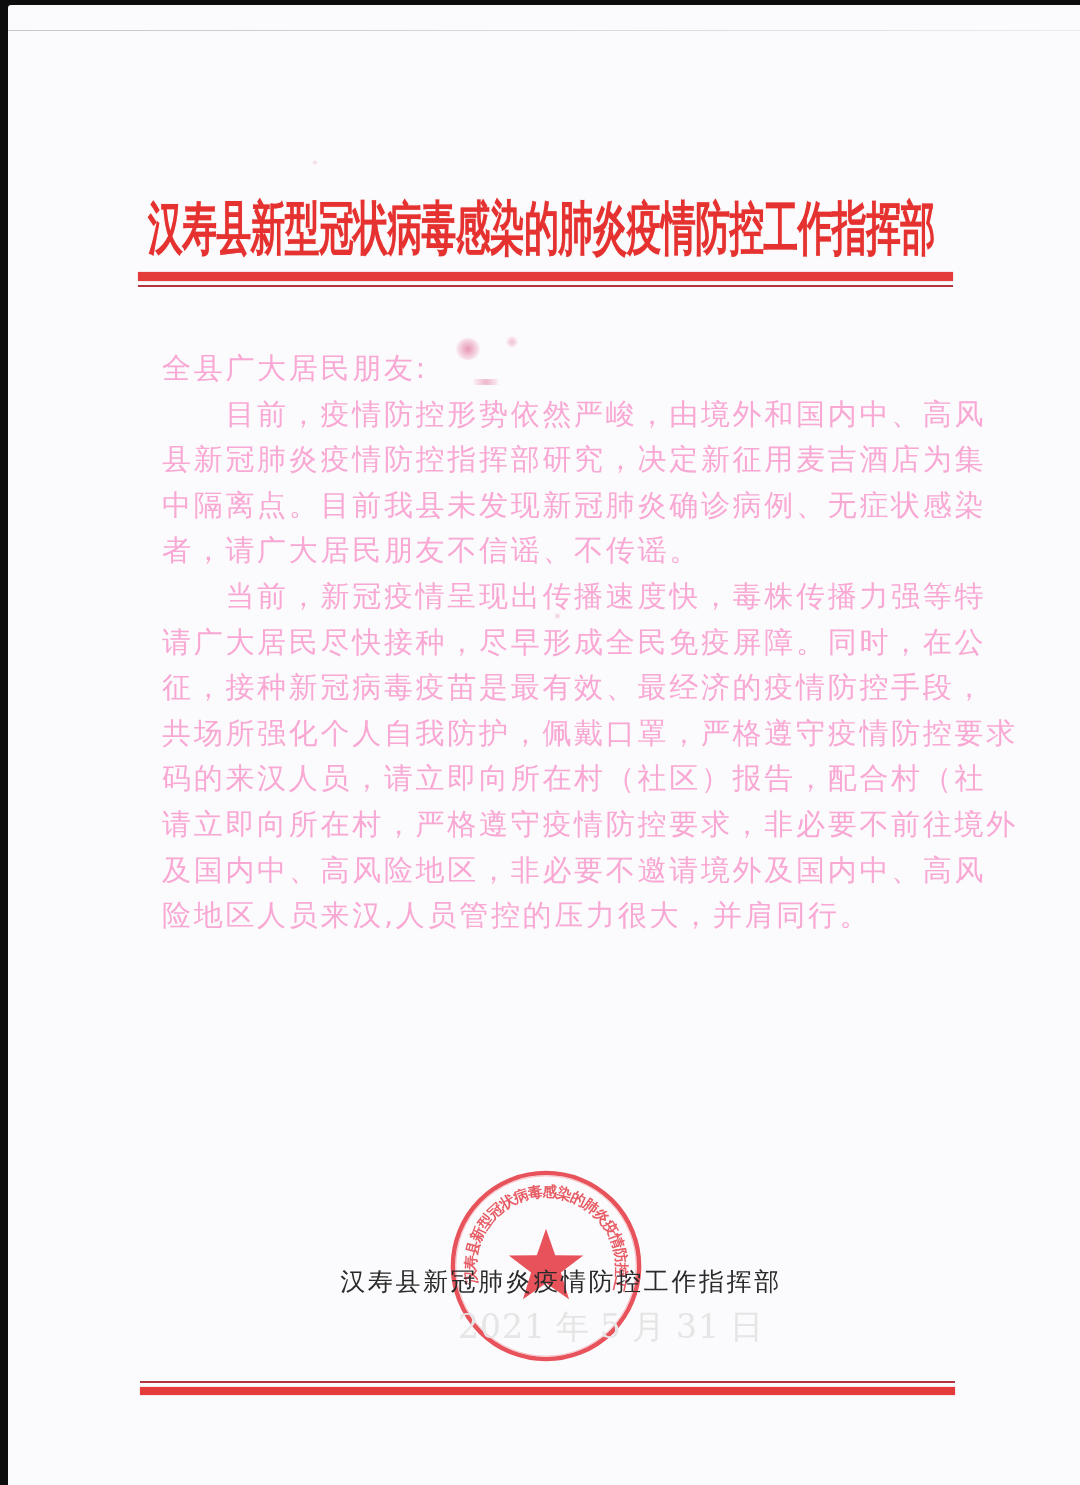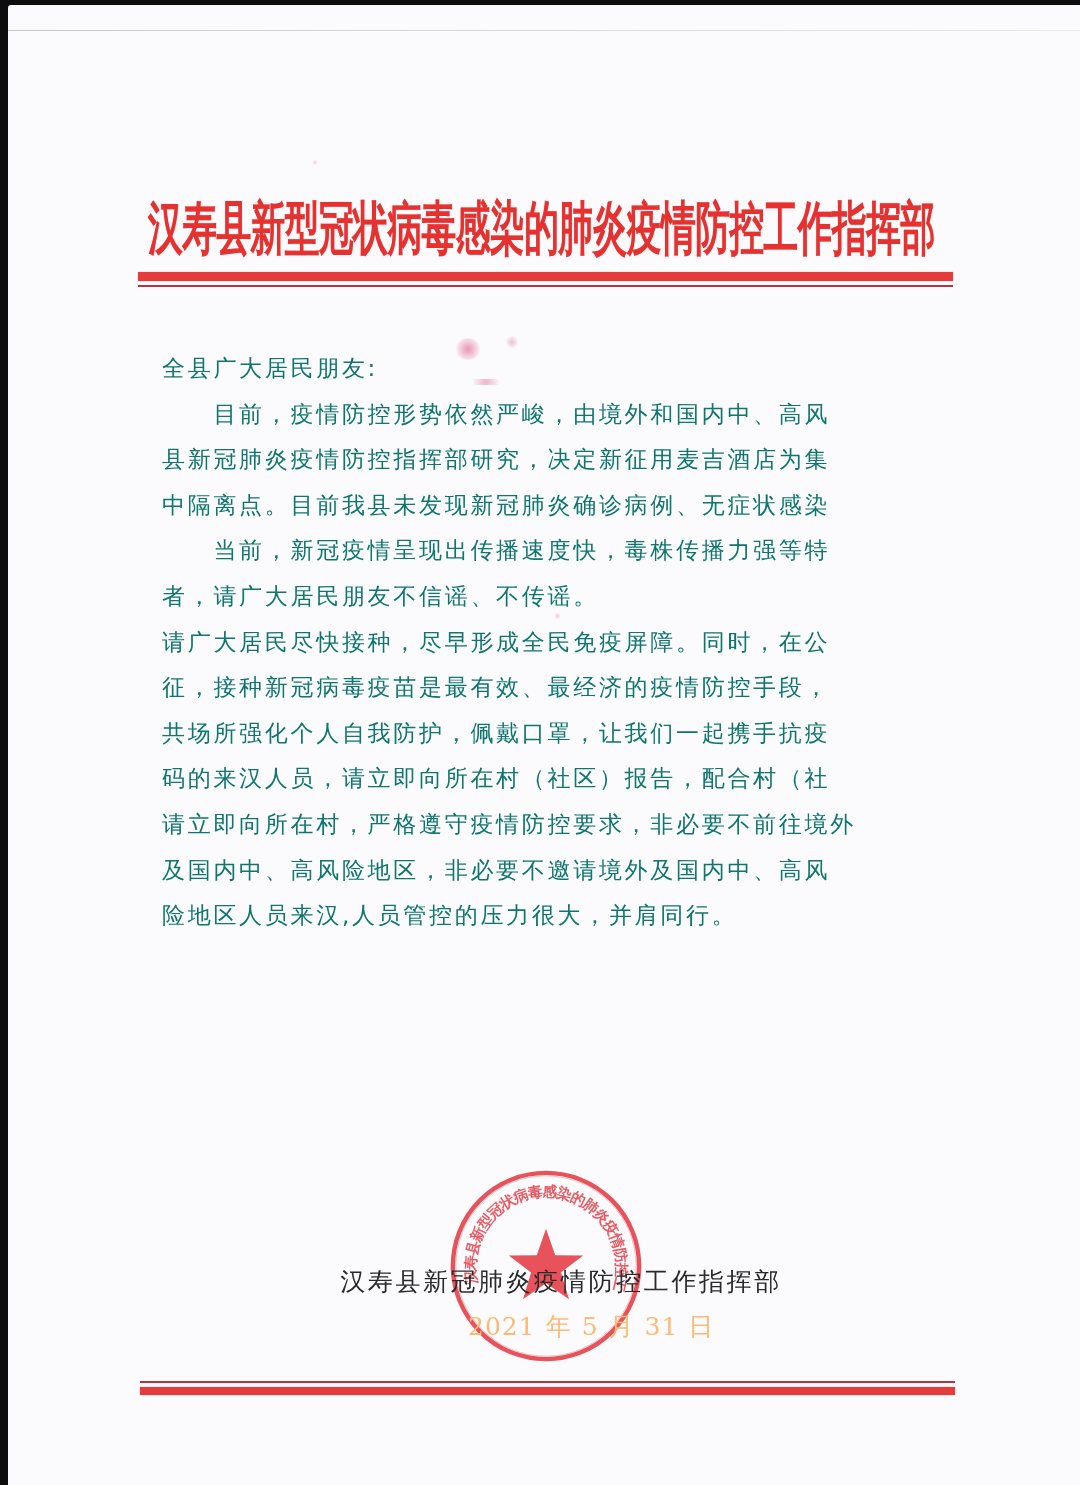--- a/index.html
+++ b/index.html
@@ -72,23 +72,23 @@
       height: 2px;
       background: #b3343d;
     }
 
     
     .body-text {
       position: absolute;
       left: 162px;
       top: 346px;
       width: 740px;
-      color: #0f766e;
+      color: #f9a8d4;
       font-family: "DejaVu Sans", "Liberation Sans", sans-serif;
-      font-size: 23px;
+      font-size: 29px;
       letter-spacing: 2.7px;
     }
     .text-line {
       height: 45.6px;
       line-height: 45.6px;
       white-space: nowrap;
     }
 
     
     .signature {
@@ -101,29 +101,29 @@
       font-family: "DejaVu Serif", "Liberation Serif", serif;
       font-size: 25px;
       letter-spacing: 2.6px;
       color: #2a2a2a;
       white-space: nowrap;
       z-index: 3;
       text-align: center;
     }
     .date {
       position: absolute;
-      left: 468px;
+      left: 458px;
       top: 1309px;
       width: 220px;
       height: 36px;
       line-height: 36px;
       font-family: "DejaVu Serif", "Liberation Serif", serif;
-      font-size: 25px;
+      font-size: 33px;
       letter-spacing: 1px;
-      color: #fdba74;
+      color: #e5e5e5;
       white-space: nowrap;
       z-index: 3;
     }
     .date span { display: inline-block; }
     .date .gap { width: 10px; }
 
     
     .stamp {
       position: absolute;
       left: 448px;
@@ -148,25 +148,25 @@
 
 <div class="doc-title">汉寿县新型冠状病毒感染的肺炎疫情防控工作指挥部</div>
 <div class="rule-thick" style="left:138px; top:272px; width:815px;"></div>
 <div class="rule-thin" style="left:138px; top:285px; width:815px;"></div>
 
 <div class="body-text">
   <div class="text-line">全县广大居民朋友:</div>
   <div class="text-line">　　目前，疫情防控形势依然严峻，由境外和国内中、高风</div>
   <div class="text-line">县新冠肺炎疫情防控指挥部研究，决定新征用麦吉酒店为集</div>
   <div class="text-line">中隔离点。目前我县未发现新冠肺炎确诊病例、无症状感染</div>
+  <div class="text-line">者，请广大居民朋友不信谣、不传谣。</div>
   <div class="text-line">　　当前，新冠疫情呈现出传播速度快，毒株传播力强等特</div>
-  <div class="text-line">者，请广大居民朋友不信谣、不传谣。</div>
   <div class="text-line">请广大居民尽快接种，尽早形成全民免疫屏障。同时，在公</div>
   <div class="text-line">征，接种新冠病毒疫苗是最有效、最经济的疫情防控手段，</div>
-  <div class="text-line">共场所强化个人自我防护，佩戴口罩，让我们一起携手抗疫</div>
+  <div class="text-line">共场所强化个人自我防护，佩戴口罩，严格遵守疫情防控要求</div>
   <div class="text-line">码的来汉人员，请立即向所在村（社区）报告，配合村（社</div>
   <div class="text-line">请立即向所在村，严格遵守疫情防控要求，非必要不前往境外</div>
   <div class="text-line">及国内中、高风险地区，非必要不邀请境外及国内中、高风</div>
   <div class="text-line">险地区人员来汉,人员管控的压力很大，并肩同行。</div>
 </div>
 
 <svg class="stamp" viewBox="0 0 200 200">
   <defs>
     <path id="rimPath" d="M 30,118 A 72,72 0 1,1 170,118"></path>
   </defs>

